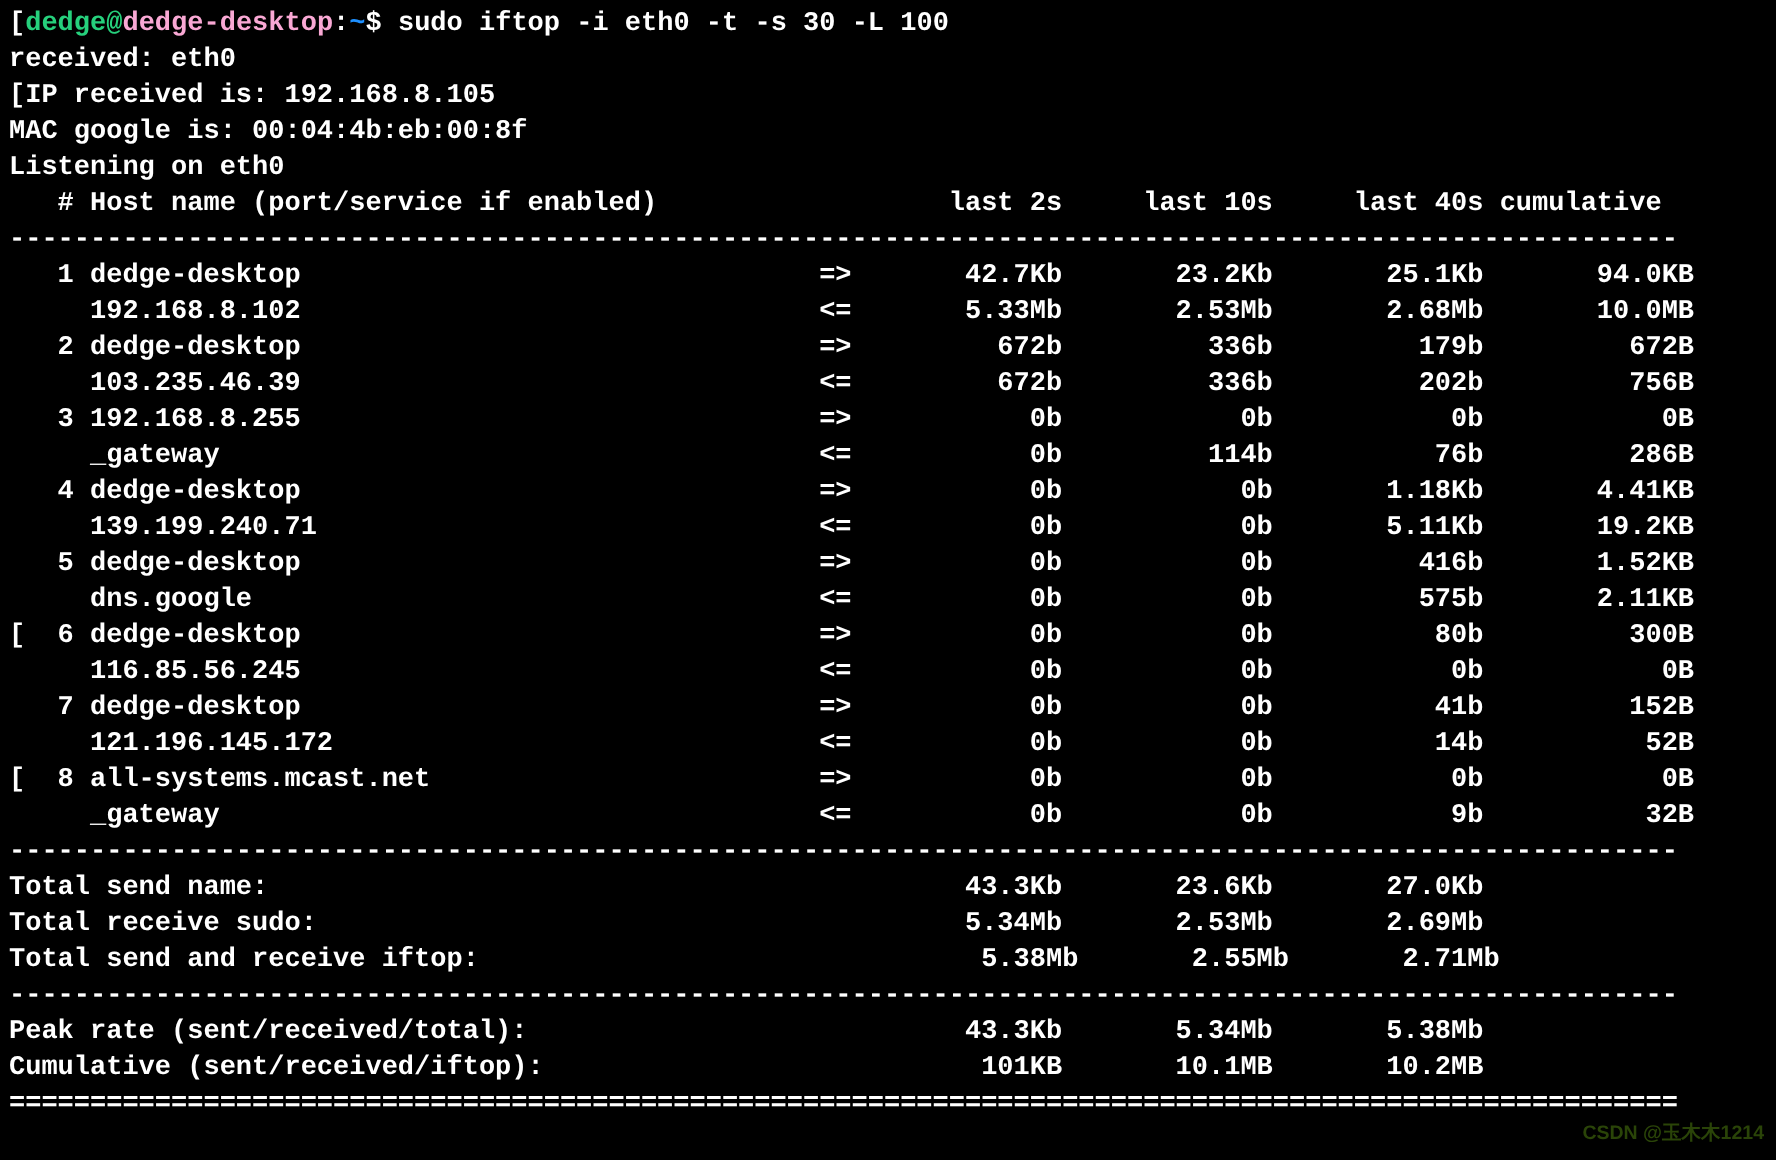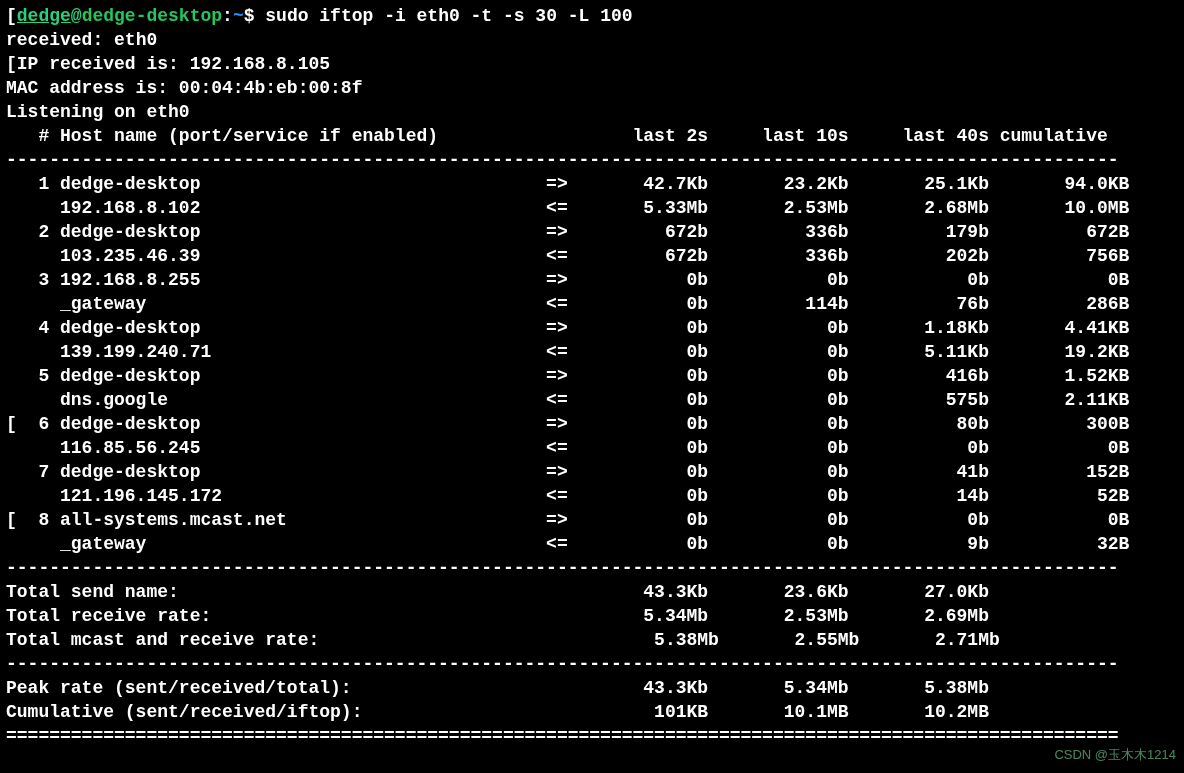--- a/index.html
+++ b/index.html
@@ -3,39 +3,39 @@
 <meta charset="utf-8">
 <style>
   * { margin:0; padding:0; box-sizing:border-box; }
   html,body { width:1184px; height:773px; background:#000; color:#fff;
               font-family:"Menlo","Consolas","Courier New",monospace;
               font-size:18px; line-height:24px; font-weight:600;
               letter-spacing:0; }
   .wrap { padding:4px 6px; }
   pre { font-family:inherit; white-space:pre; }
   .prompt-open { color:#fff; }
-  .user { color:#26d07c;text-decoration:underline; }
+  .user { color:#26d07c; }
   .at { color:#26d07c; }
-  .host { color:#22c55e; }
+  .host { color:#f9a8d4; }
   .colon { color:#fff; }
   .path { color:#1e90ff; }
   .dollar { color:#fff; }
   .cmd { color:#fff; }
   .dash { color:#fff; letter-spacing:0; }
-  .watermark { position:fixed; right:8px; bottom:6px; color:#86efac;
-               font-size:13px; opacity:.55; font-weight:400;
+  .watermark { position:fixed; right:8px; bottom:6px; color:#4d7c0f;
+               font-size:13px; opacity:.55; font-weight:700;
                font-family:sans-serif; }
 </style>
 </head>
 <body>
 <div class="wrap">
     <pre id="out"><span class="prompt-open">[</span><span class="user">dedge</span><span class="at">@</span><span class="host">dedge-desktop</span><span class="colon">:</span><span class="path">~</span><span class="dollar">$ </span><span class="cmd">sudo iftop -i eth0 -t -s 30 -L 100</span>
 <span>received: </span><span>eth0</span>
 <span>[IP received is: </span><span>192.168.8.105</span>
-<span>MAC address is: </span><span>00:04:4b:eb:00:8f</span>
+<span>MAC google is: </span><span>00:04:4b:eb:00:8f</span>
 <span>Listening on </span><span>eth0</span>
 <span>   # Host name (port/service if enabled)                  last 2s     last 10s     last 40s cumulative</span>
 <span class="dash">-------------------------------------------------------------------------------------------------------</span>
 <span>   1 dedge-desktop                                =&gt;       42.7Kb       23.2Kb       25.1Kb       94.0KB</span>
 <span>     192.168.8.102                                &lt;=       5.33Mb       2.53Mb       2.68Mb       10.0MB</span>
 <span>   2 dedge-desktop                                =&gt;         672b         336b         179b         672B</span>
 <span>     103.235.46.39                                &lt;=         672b         336b         202b         756B</span>
 <span>   3 192.168.8.255                                =&gt;           0b           0b           0b           0B</span>
 <span>     _gateway                                     &lt;=           0b         114b          76b         286B</span>
 <span>   4 dedge-desktop                                =&gt;           0b           0b       1.18Kb       4.41KB</span>
@@ -43,21 +43,21 @@
 <span>   5 dedge-desktop                                =&gt;           0b           0b         416b       1.52KB</span>
 <span>     dns.google                                   &lt;=           0b           0b         575b       2.11KB</span>
 <span>[  6 dedge-desktop                                =&gt;           0b           0b          80b         300B</span>
 <span>     116.85.56.245                                &lt;=           0b           0b           0b           0B</span>
 <span>   7 dedge-desktop                                =&gt;           0b           0b          41b         152B</span>
 <span>     121.196.145.172                              &lt;=           0b           0b          14b          52B</span>
 <span>[  8 all-systems.mcast.net                        =&gt;           0b           0b           0b           0B</span>
 <span>     _gateway                                     &lt;=           0b           0b           9b          32B</span>
 <span class="dash">-------------------------------------------------------------------------------------------------------</span>
 <span>Total send name:                                           43.3Kb       23.6Kb       27.0Kb</span>
-<span>Total receive rate:                                        5.34Mb       2.53Mb       2.69Mb</span>
-<span>Total mcast and receive rate:                               5.38Mb       2.55Mb       2.71Mb</span>
+<span>Total receive sudo:                                        5.34Mb       2.53Mb       2.69Mb</span>
+<span>Total send and receive iftop:                               5.38Mb       2.55Mb       2.71Mb</span>
 <span class="dash">-------------------------------------------------------------------------------------------------------</span>
 <span>Peak rate (sent/received/total):                           43.3Kb       5.34Mb       5.38Mb</span>
 <span>Cumulative (sent/received/iftop):                           101KB       10.1MB       10.2MB</span>
 <span class="dash">=======================================================================================================</span>
 </pre>
   </div>
 <div class="watermark">CSDN @玉木木1214</div>
 
 </body></html>

